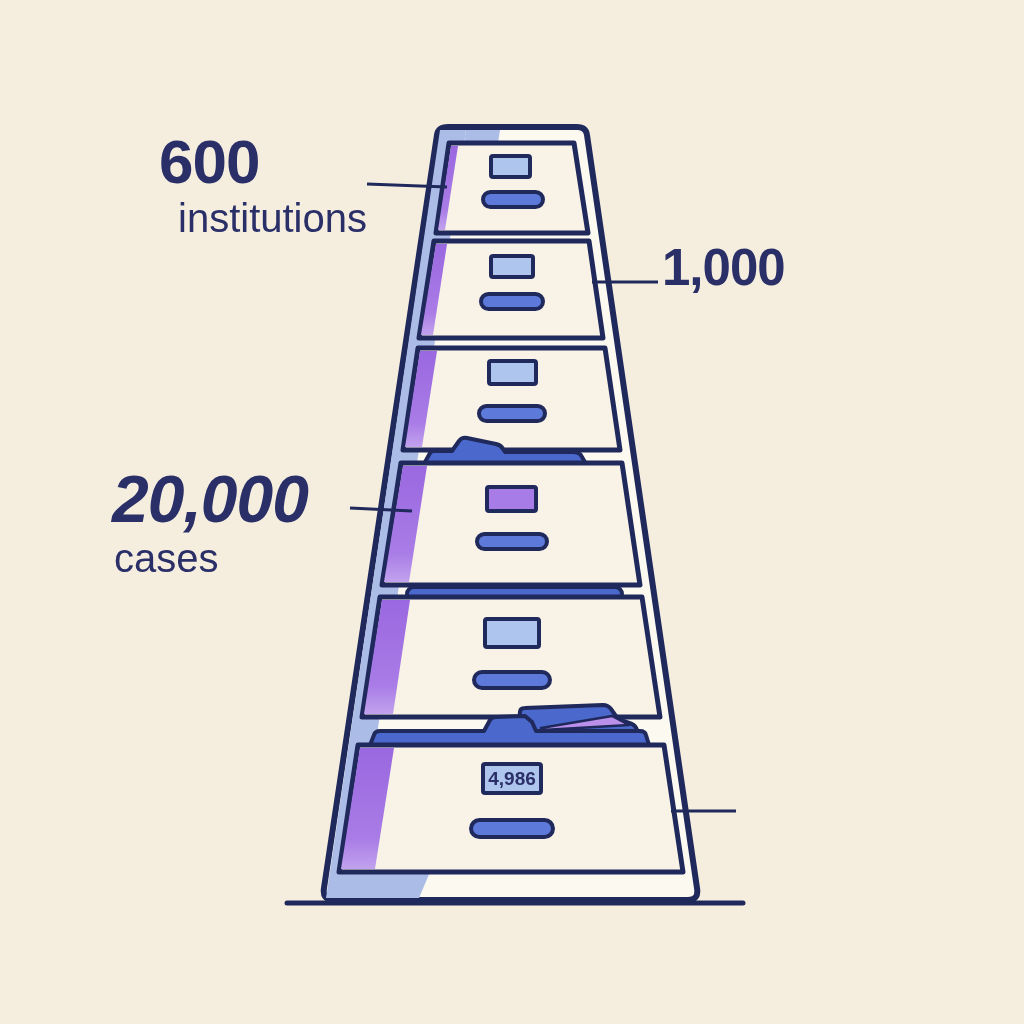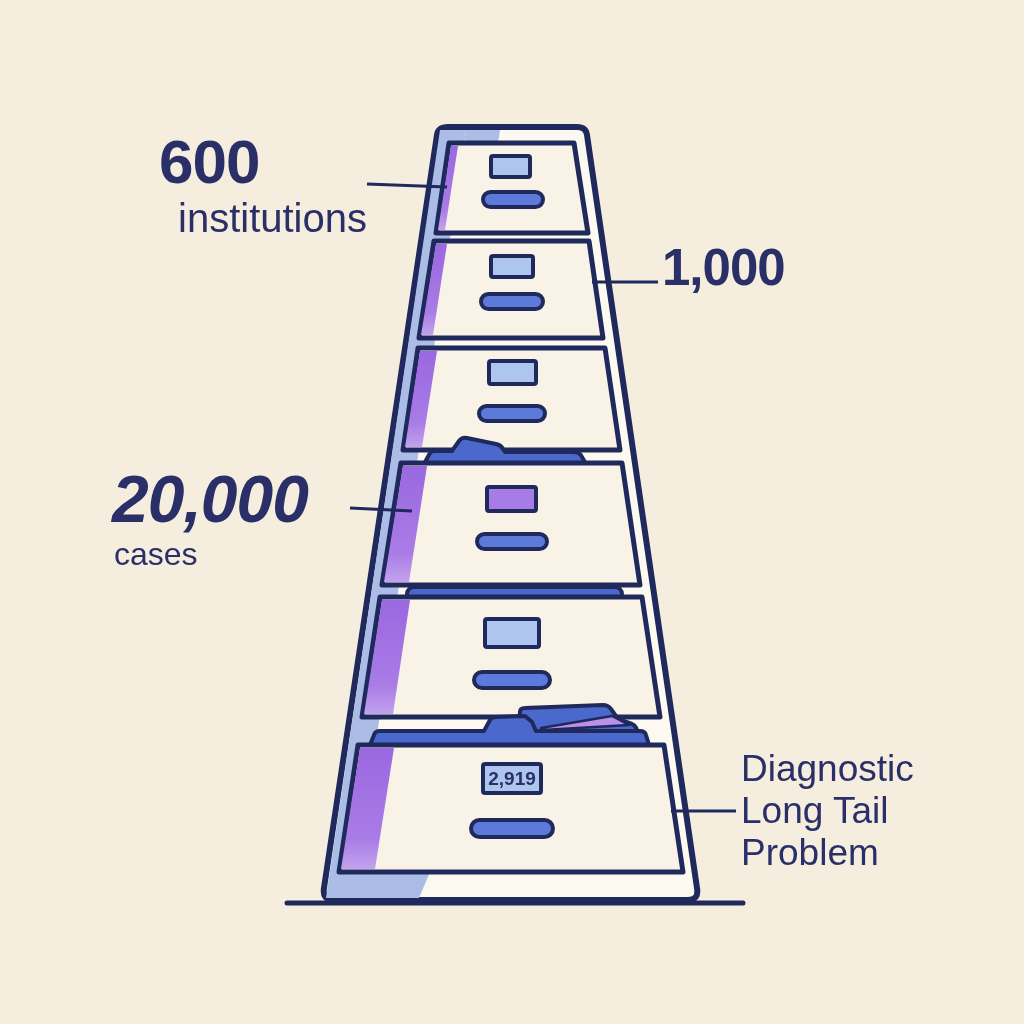--- a/index.html
+++ b/index.html
@@ -25,21 +25,21 @@
   }
   .stage{position:absolute;inset:0;}
   svg{position:absolute;left:0;top:0;}
   .txt{position:absolute;color:var(--c-text_navy);}
   .stat-num{font-weight:700;letter-spacing:-1px;line-height:1;}
   .stat-unit{font-weight:400;line-height:1;}
   .num-600{left:159px;top:131px;font-size:62px;}
   .unit-institutions{left:178px;top:198px;font-size:40px;}
   .num-1000{left:662px;top:242px;font-size:51px;}
   .num-20000{left:112px;top:466px;font-size:66px;font-style:italic;}
-  .unit-cases{left:114px;top:538px;font-size:32px;text-align:center;}
+  .unit-cases{left:114px;top:538px;font-size:40px;text-align:center;}
   .problem-caption{
     left:741px;top:748px;font-size:37px;font-weight:400;
     line-height:1.14;white-space:pre-line;
   }
   .drawer-count{
     left:483px;top:764px;width:58px;height:29px;
     display:flex;align-items:center;justify-content:center;
     font-size:19px;font-weight:700;letter-spacing:0px;
   }
   
@@ -134,18 +134,15 @@
   </svg>
 
   <div class="txt stat-num num-600">600</div>
   <div class="txt stat-unit unit-institutions">institutions</div>
 
   <div class="txt stat-num num-1000">1,000</div>
 
   <div class="txt stat-num num-20000">20,000</div>
   <div class="txt stat-unit unit-cases">cases</div>
 
-  <div class="txt problem-caption">Diagnostic
-Long Tail
-Problem</div>
 
-  <div class="txt drawer-count">2,919</div>
+  <div class="txt drawer-count">4,986</div>
 </div>
 
 </body></html>

